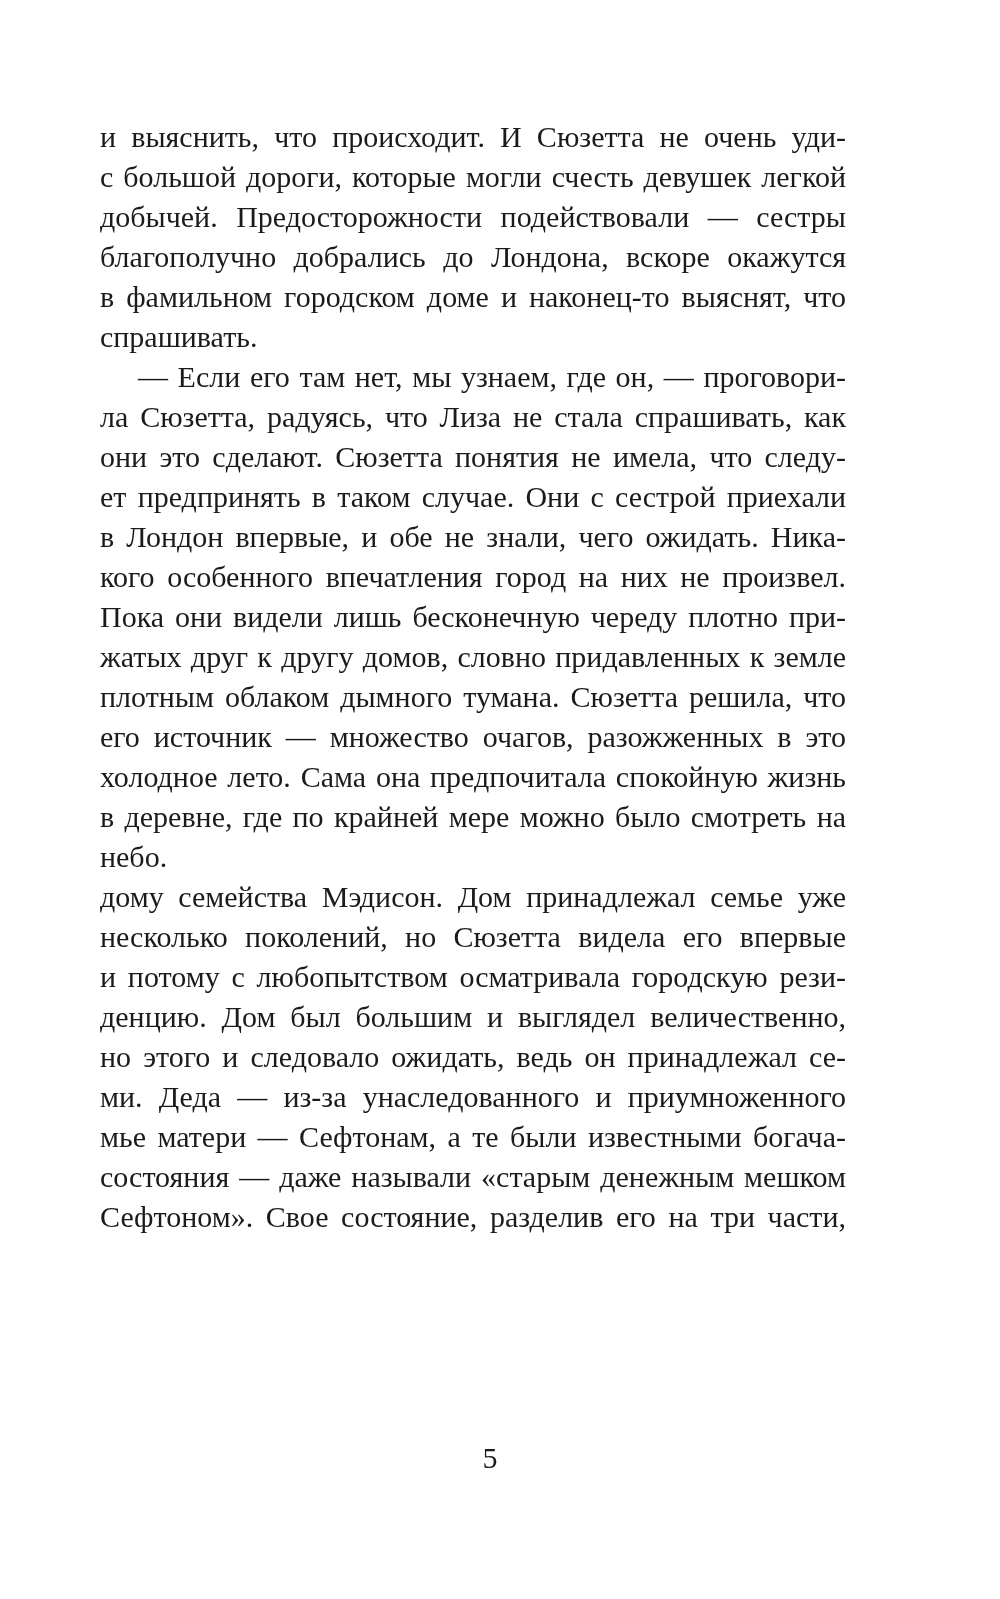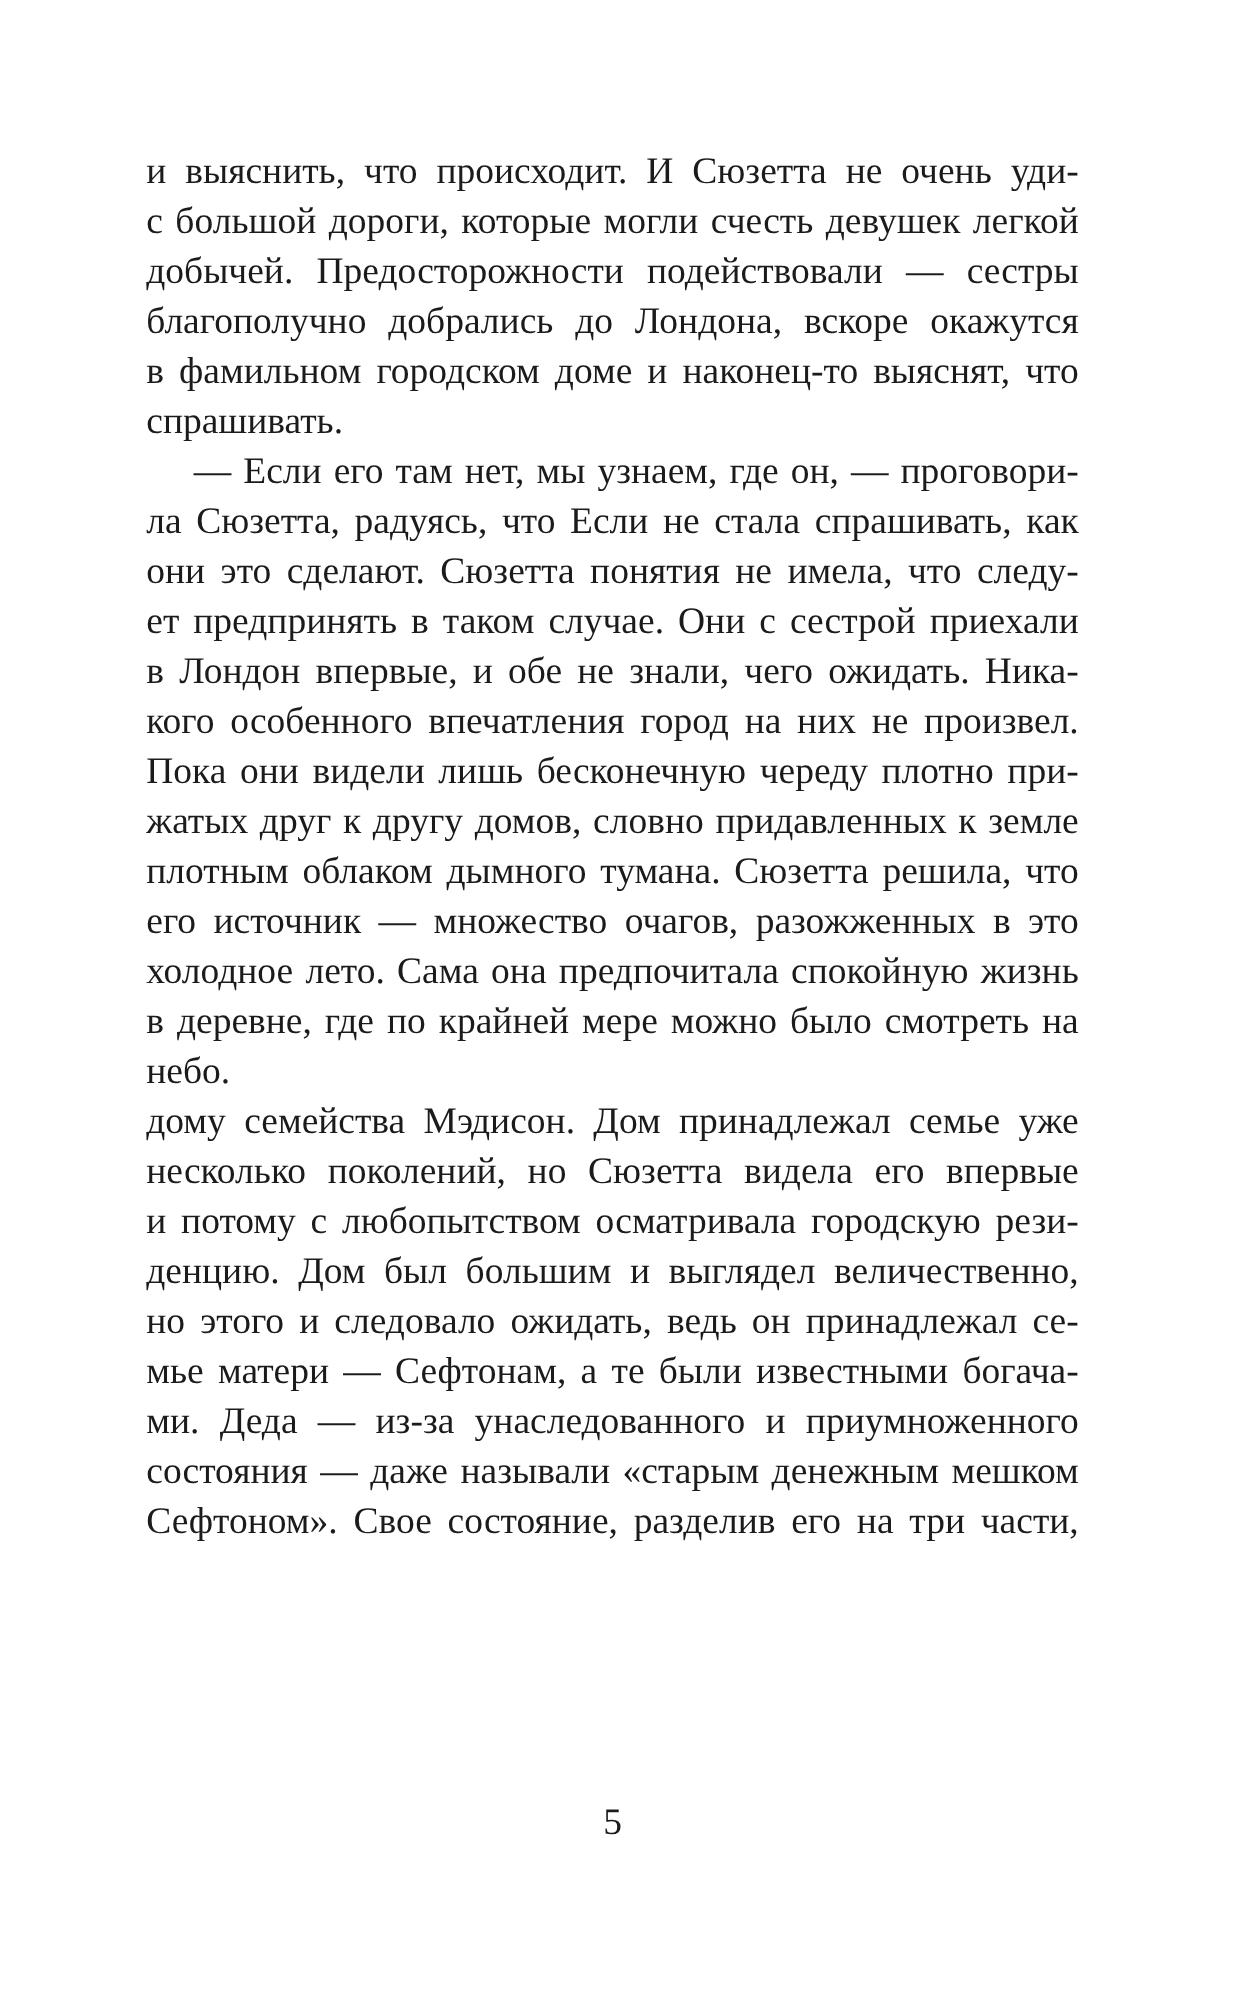--- a/index.html
+++ b/index.html
@@ -11,21 +11,21 @@
     position: relative;
     width: 1000px;
     height: 1599px;
     background: #ffffff;
     font-family: "Liberation Serif", "DejaVu Serif", serif;
     color: #1b1b1b;
     overflow: hidden;
   }
   .text-block {
     position: absolute;
-    left: 117px;
+    left: 100px;
     top: 117px;
     width: 746px;
     font-size: 30px;
     line-height: 40px;
   }
   .paragraph {
     margin: 0;
     padding: 0;
   }
   .line {
@@ -59,39 +59,39 @@
       </div>
       <div class="paragraph">
         <div class="line">с большой дороги, которые могли счесть девушек легкой</div>
         <div class="line">добычей. Предосторожности подействовали — сестры</div>
         <div class="line">благополучно добрались до Лондона, вскоре окажутся</div>
         <div class="line">в фамильном городском доме и наконец-то выяснят, что</div>
         <div class="line last-line">спрашивать.</div>
       </div>
       <div class="paragraph">
         <div class="line first-line-indent">— Если его там нет, мы узнаем, где он, — проговори-</div>
-        <div class="line">ла Сюзетта, радуясь, что Если не стала спрашивать, как</div>
+        <div class="line">ла Сюзетта, радуясь, что Лиза не стала спрашивать, как</div>
         <div class="line">они это сделают. Сюзетта понятия не имела, что следу-</div>
         <div class="line">ет предпринять в таком случае. Они с сестрой приехали</div>
         <div class="line">в Лондон впервые, и обе не знали, чего ожидать. Ника-</div>
         <div class="line">кого особенного впечатления город на них не произвел.</div>
         <div class="line">Пока они видели лишь бесконечную череду плотно при-</div>
         <div class="line">жатых друг к другу домов, словно придавленных к земле</div>
         <div class="line">плотным облаком дымного тумана. Сюзетта решила, что</div>
         <div class="line">его источник — множество очагов, разожженных в это</div>
         <div class="line">холодное лето. Сама она предпочитала спокойную жизнь</div>
         <div class="line">в деревне, где по крайней мере можно было смотреть на</div>
         <div class="line last-line">небо.</div>
       </div>
       <div class="paragraph">
         <div class="line">дому семейства Мэдисон. Дом принадлежал семье уже</div>
         <div class="line">несколько поколений, но Сюзетта видела его впервые</div>
         <div class="line">и потому с любопытством осматривала городскую рези-</div>
         <div class="line">денцию. Дом был большим и выглядел величественно,</div>
         <div class="line">но этого и следовало ожидать, ведь он принадлежал се-</div>
+        <div class="line">ми. Деда — из-за унаследованного и приумноженного</div>
         <div class="line">мье матери — Сефтонам, а те были известными богача-</div>
-        <div class="line">ми. Деда — из-за унаследованного и приумноженного</div>
         <div class="line">состояния — даже называли «старым денежным мешком</div>
         <div class="line">Сефтоном». Свое состояние, разделив его на три части,</div>
       </div>
     </div>
   <div class="page-number">5</div>
 </div>
 
 </body></html>

